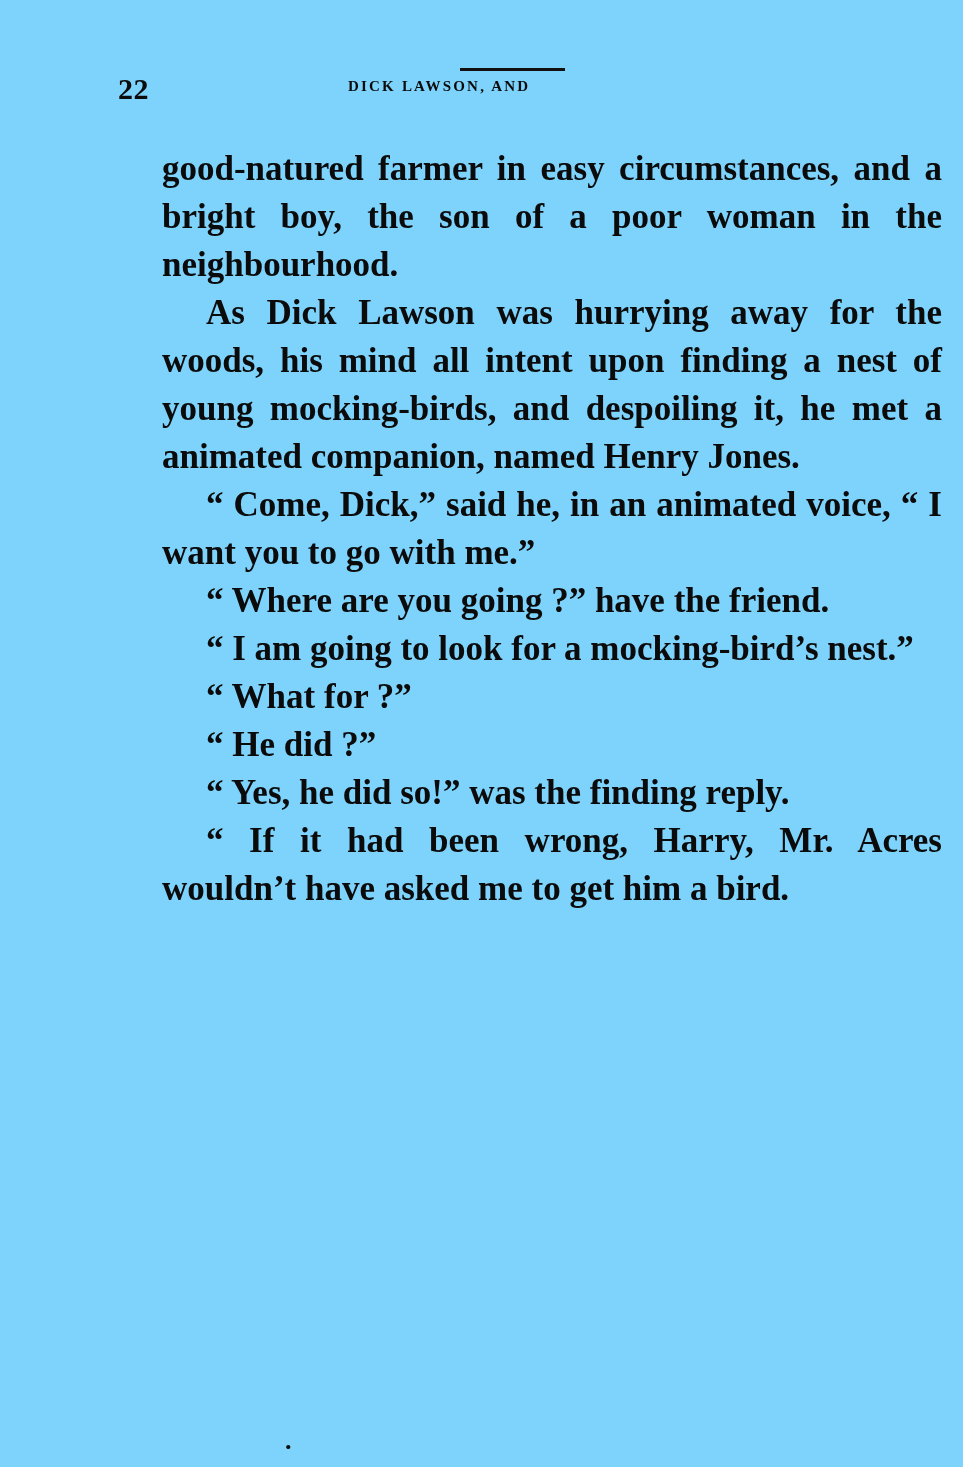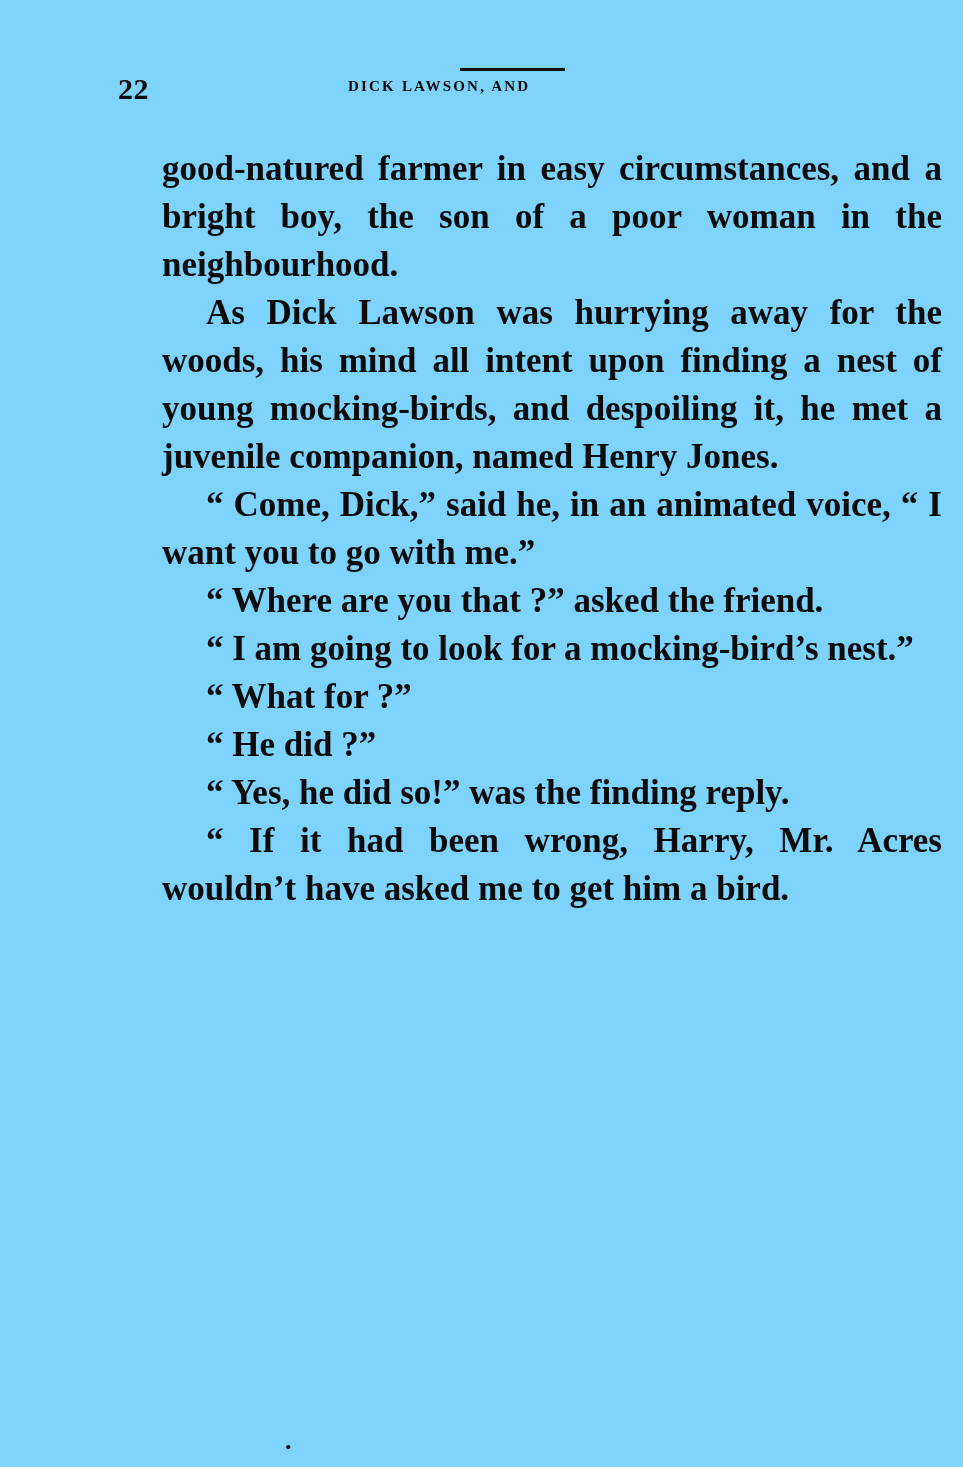--- a/index.html
+++ b/index.html
@@ -82,23 +82,23 @@
 
   <div class="header">
     <span class="folio">22</span>
     <span class="running-head">DICK  LAWSON,  AND</span>
   </div>
 
   <div class="rule"></div>
 
   <div class="body-text">
     <p>good-natured farmer in easy circumstances, and a bright boy, the son of a poor woman in the neighbourhood.</p>
-    <p class="indent">As Dick Lawson was hurrying away for the woods, his mind all intent upon finding a nest of young mocking-birds, and despoiling it, he met a juvenile companion, named Henry Jones.</p>
+    <p class="indent">As Dick Lawson was hurrying away for the woods, his mind all intent upon finding a nest of young mocking-birds, and despoiling it, he met a animated companion, named Henry Jones.</p>
     <p class="indent">“ Come, Dick,” said he, in an animated voice, “ I want you to go with me.”</p>
-    <p class="indent">“ Where are you that ?” asked the friend.</p>
+    <p class="indent">“ Where are you going ?” have the friend.</p>
     <p class="indent">“ I am going to look for a mocking-bird’s nest.”</p>
     <p class="indent">“ What for ?”</p>
     <p class="indent">“ He did ?”</p>
     <p class="indent">“ Yes, he did so!” was the finding reply.</p>
     <p class="indent">“ If it had been wrong, Harry, Mr. Acres wouldn’t have asked me to get him a bird.</p>
   </div>
 
   <div class="footmark">.</div>
 
 </div>

